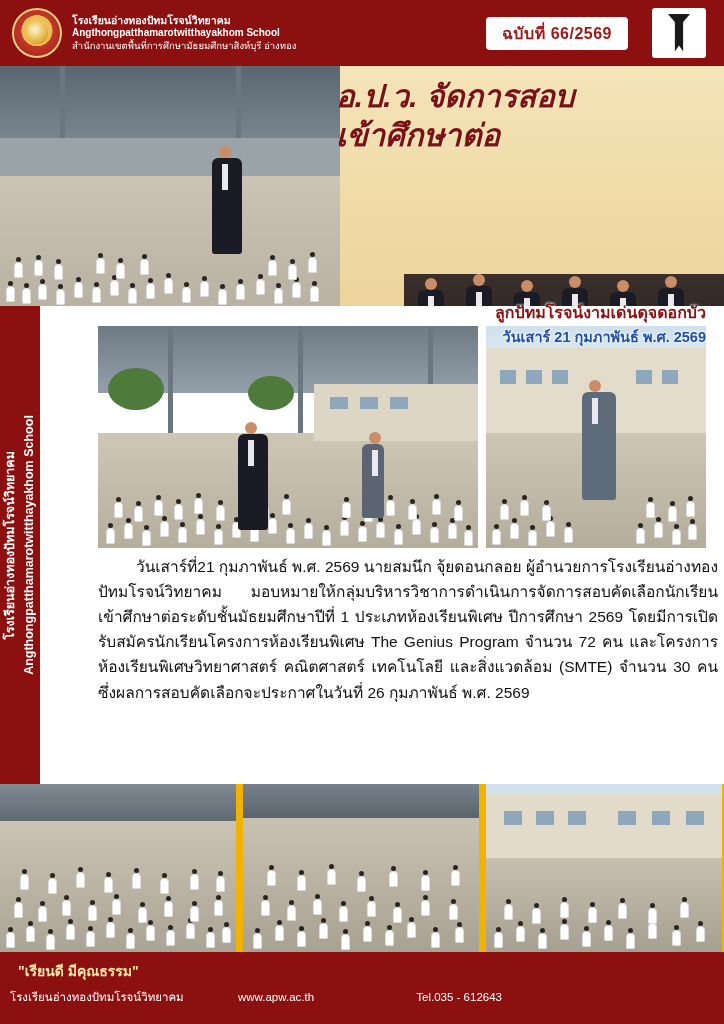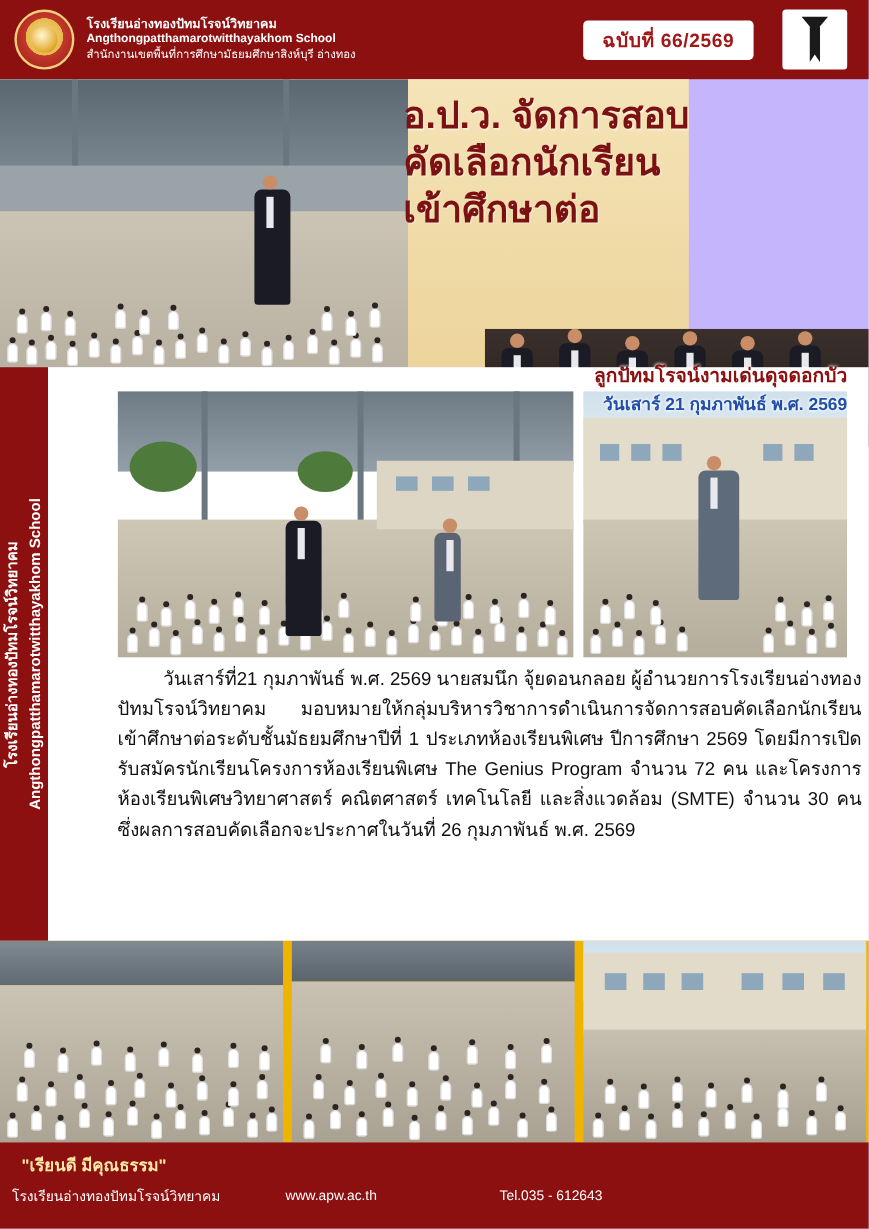--- a/index.html
+++ b/index.html
@@ -65,22 +65,23 @@
   }
   .mourn-ribbon .tail {
     position: absolute; left: 50%; top: 14px; transform: translateX(-50%) rotate(0deg);
     width: 9px; height: 30px; background: #1a1a1a;
     clip-path: polygon(0 0, 100% 0, 100% 100%, 50% 78%, 0 100%);
   }
 
   
   .hero {
     position: absolute; top: 66px; left: 0;
-    width: 574px; height: 240px;
+    width: 724px; height: 240px;
     background: linear-gradient(180deg,#f5e4b8 0%, #ecd49b 100%);
+    font-style: italic;
   }
   .hero-photo {
     position: absolute; left: 0; top: 0;
     width: 340px; height: 240px;
     overflow: hidden;
     background: #cfc9bc;
   }
   .hero-title {
     position: absolute; left: 336px; top: 12px;
     width: 386px;
@@ -281,21 +282,20 @@
           <i style="left:268px;bottom:30px"></i>
             <i style="left:288px;bottom:26px"></i>
             <i style="left:308px;bottom:33px"></i>
         </div>
         <div class="suitman" style="left:212px;top:92px;height:96px;width:30px"></div>
       </div>
     </div>
 
     <div class="hero-title">
       <div>อ.ป.ว. จัดการสอบ</div>
-      <div>คัดเลือกนักเรียน</div>
       <div>เข้าศึกษาต่อ</div>
     </div>
 
     <div class="hero-photo2">
       <div class="ph">
         <div class="ground" style="height:100%;background:linear-gradient(180deg,#3a2f2b,#241d1a)"></div>
         <div class="suitman" style="left:14px;top:16px"></div>
         <div class="suitman" style="left:62px;top:12px"></div>
         <div class="suitman" style="left:110px;top:18px"></div>
         <div class="suitman" style="left:158px;top:14px"></div>

